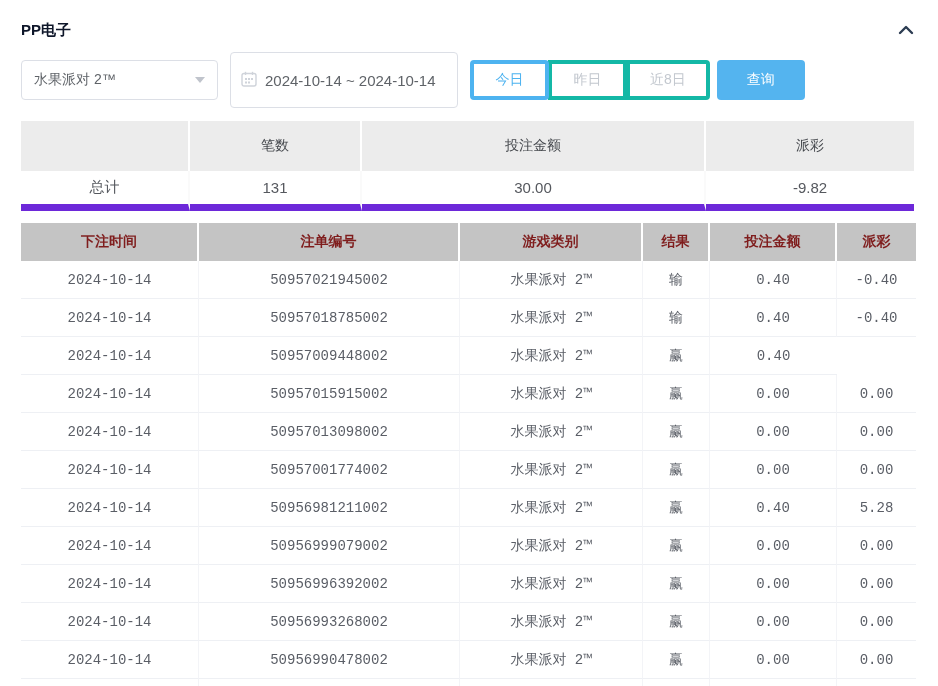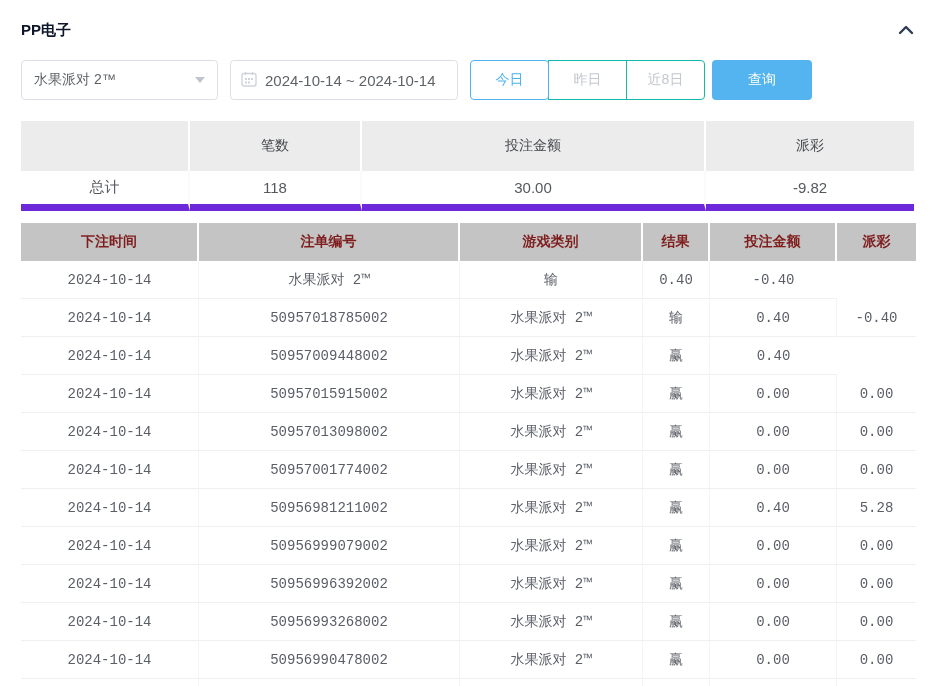--- a/index.html
+++ b/index.html
@@ -12,32 +12,32 @@
   .title { font-size:15px; font-weight:bold; color:#0f172a; }
   .collapse { cursor:pointer; display:flex; align-items:center; padding:2px; }
 
   
   .filters { margin-top:20px; display:flex; align-items:center; height:40px; }
   .select { width:197px; height:40px; border:1px solid #dcdfe6; border-radius:4px;
     display:flex; align-items:center; justify-content:space-between; padding:0 12px;
     font-size:14px; color:#5f6368; cursor:pointer; background:#fff; }
   .caret { width:0; height:0; border-left:5px solid transparent; border-right:5px solid transparent;
     border-top:6px solid #c0c4cc; }
-  .date-input { margin-left:12px; width:228px; height:40px; border:1px solid #dcdfe6; border-radius:4px;
+  .date-input { margin-left:12px; width:228px; height:56px; border:1px solid #dcdfe6; border-radius:4px;
     display:flex; align-items:center; padding:0 10px; font-size:15px; color:#5f6368;
     cursor:pointer; background:#fff; }
   .date-input svg { margin-right:8px; flex:none; }
   .seg { margin-left:12px; display:flex; }
-  .seg-btn { height:40px; min-width:79px; padding:0 20px; background:#fff; border:1px solid #14b8a6;
+  .seg-btn { height:40px; min-width:79px; padding:0 20px; background:#fff; border:4px solid #14b8a6;
     font-size:14px; color:#c3c8cf; display:flex; align-items:center; justify-content:center;
     cursor:pointer; margin-left:-1px; font-family:inherit; }
   .seg-btn:first-child { margin-left:0; border-radius:4px 0 0 4px; }
   .seg-btn:last-child { border-radius:0 4px 4px 0; }
   .seg-btn.active { border-color:#4db3f0; color:#4db3f0; z-index:1; position:relative; border-radius:4px; }
-  .query-btn { margin-left:7px; width:100px; height:40px; background:#54b4ef; color:#fff;
+  .query-btn { margin-left:7px; width:88px; height:40px; background:#54b4ef; color:#fff;
     border:none; border-radius:4px; font-size:14px; cursor:pointer; font-family:inherit; }
 
   
   .sum { margin-top:21px; }
   .sum-head { display:grid; grid-template-columns:169px 172px 344px 208px; }
   .sum-head .cell { background:#ececec; height:50px; display:flex; align-items:center; justify-content:center;
     font-size:14px; color:#45484d; border-right:2px solid #fff; }
   .sum-head .cell:last-child { border-right:none; }
   .sum-row { display:grid; grid-template-columns:169px 172px 344px 208px; }
   .sum-row .cell { height:40px; display:flex; align-items:center; justify-content:center;
@@ -105,38 +105,39 @@
 
   <div class="sum">
     <div class="sum-head">
       <div class="cell"></div>
       <div class="cell">笔数</div>
       <div class="cell">投注金额</div>
       <div class="cell">派彩</div>
     </div>
     <div class="sum-row">
       <div class="cell">总计</div>
-      <div class="cell">118</div>
+      <div class="cell">131</div>
       <div class="cell">30.00</div>
       <div class="cell neg">-9.82</div>
     </div>
   </div>
 
   <div class="rec">
     <div class="rec-head">
       <div class="cell">下注时间</div>
       <div class="cell">注单编号</div>
       <div class="cell">游戏类别</div>
       <div class="cell">结果</div>
       <div class="cell">投注金额</div>
       <div class="cell">派彩</div>
     </div>
     <div id="records-body">
   <div class="rec-row">
     <div class="cell">2024-10-14</div>
+    <div class="cell">50957021945002</div>
     <div class="cell">水果派对 2™</div>
     <div class="cell">输</div>
     <div class="cell">0.40</div>
     <div class="cell neg">-0.40</div>
   </div>
 
   <div class="rec-row">
     <div class="cell">2024-10-14</div>
     <div class="cell">50957018785002</div>
     <div class="cell">水果派对 2™</div>

